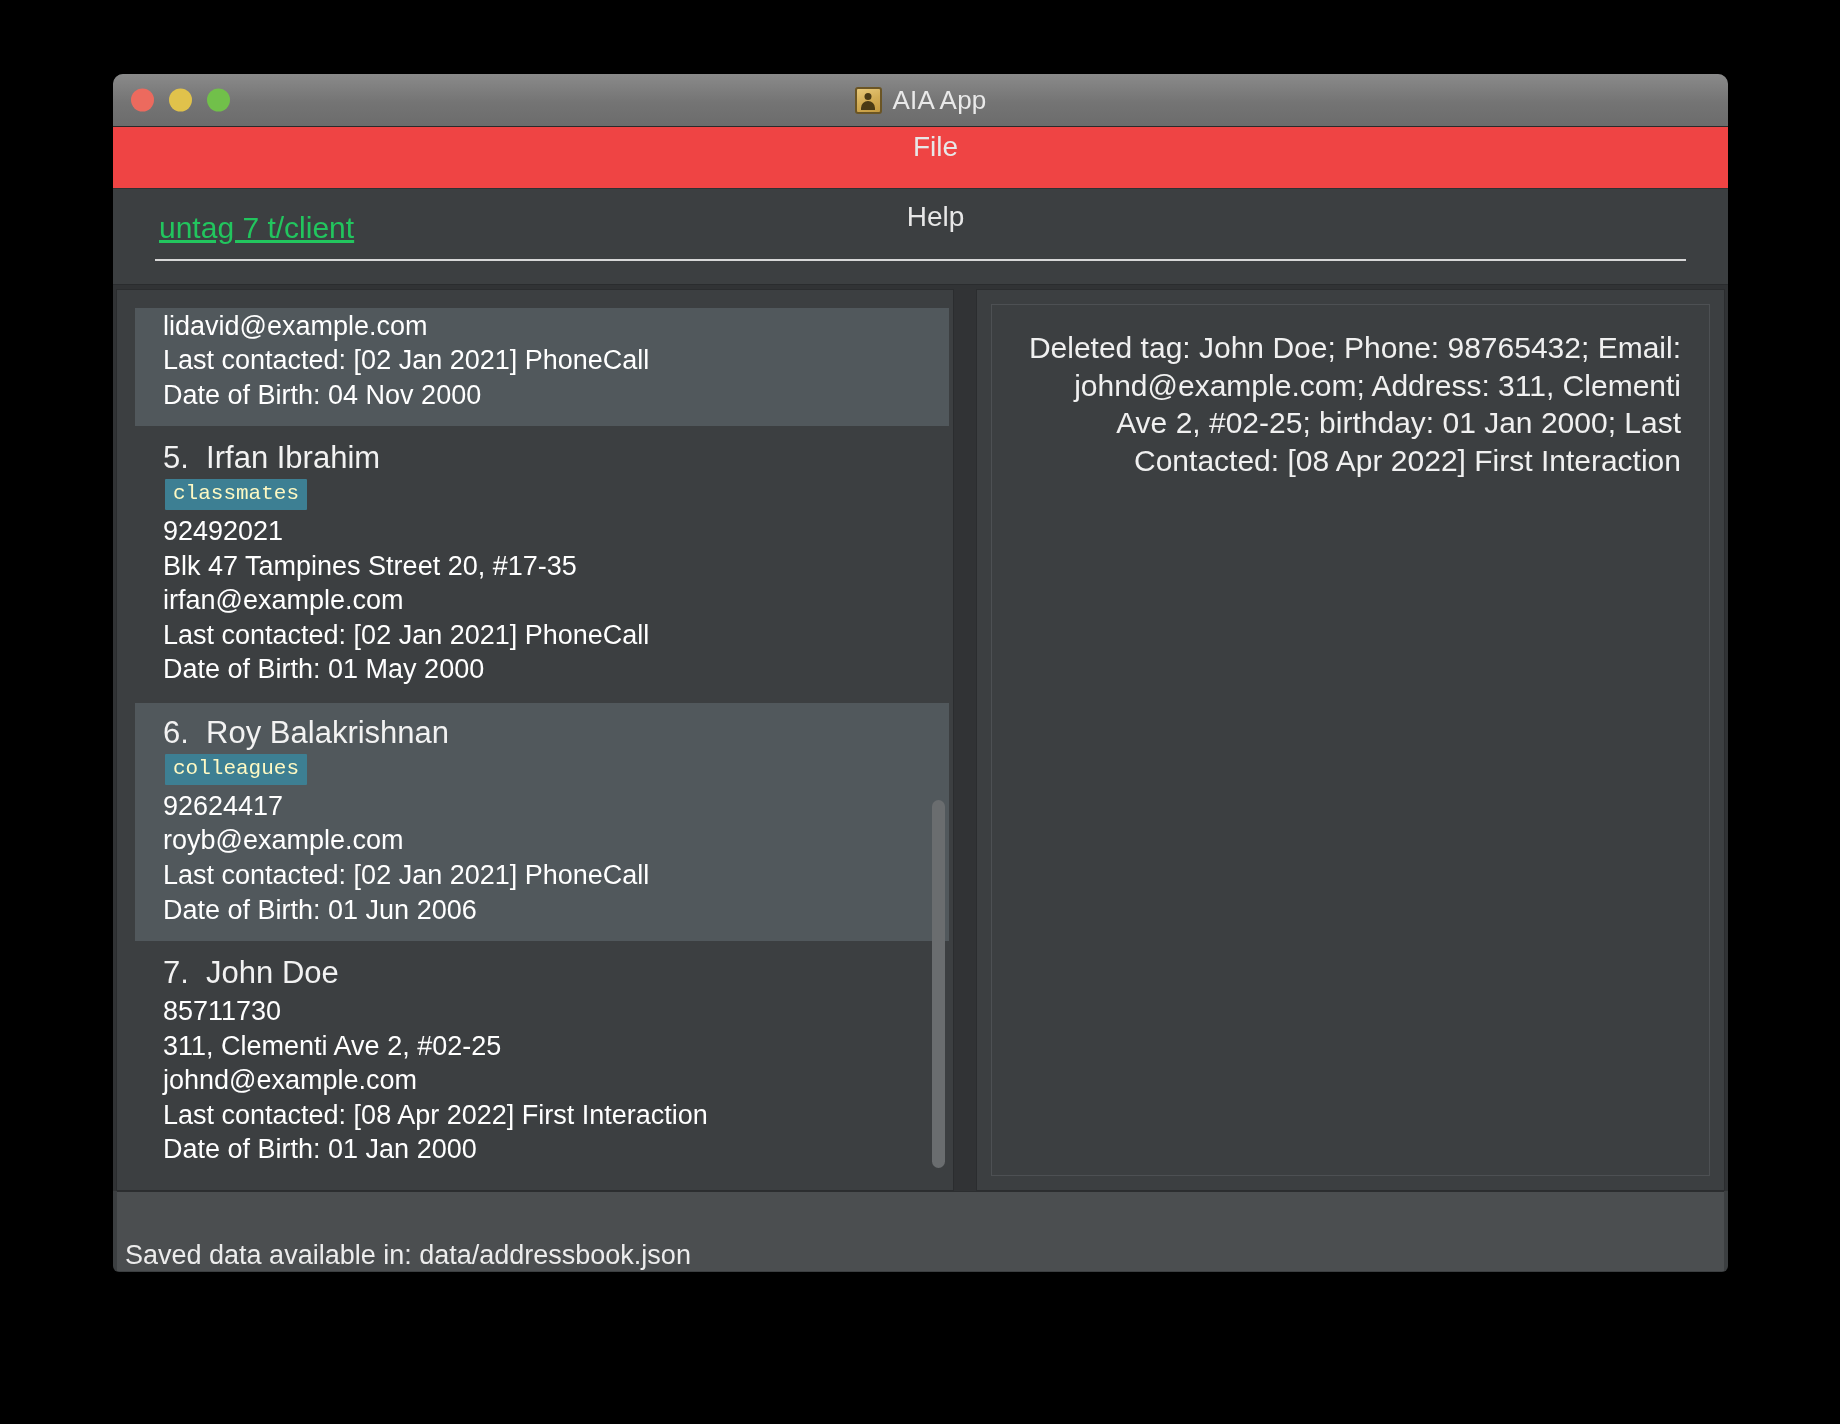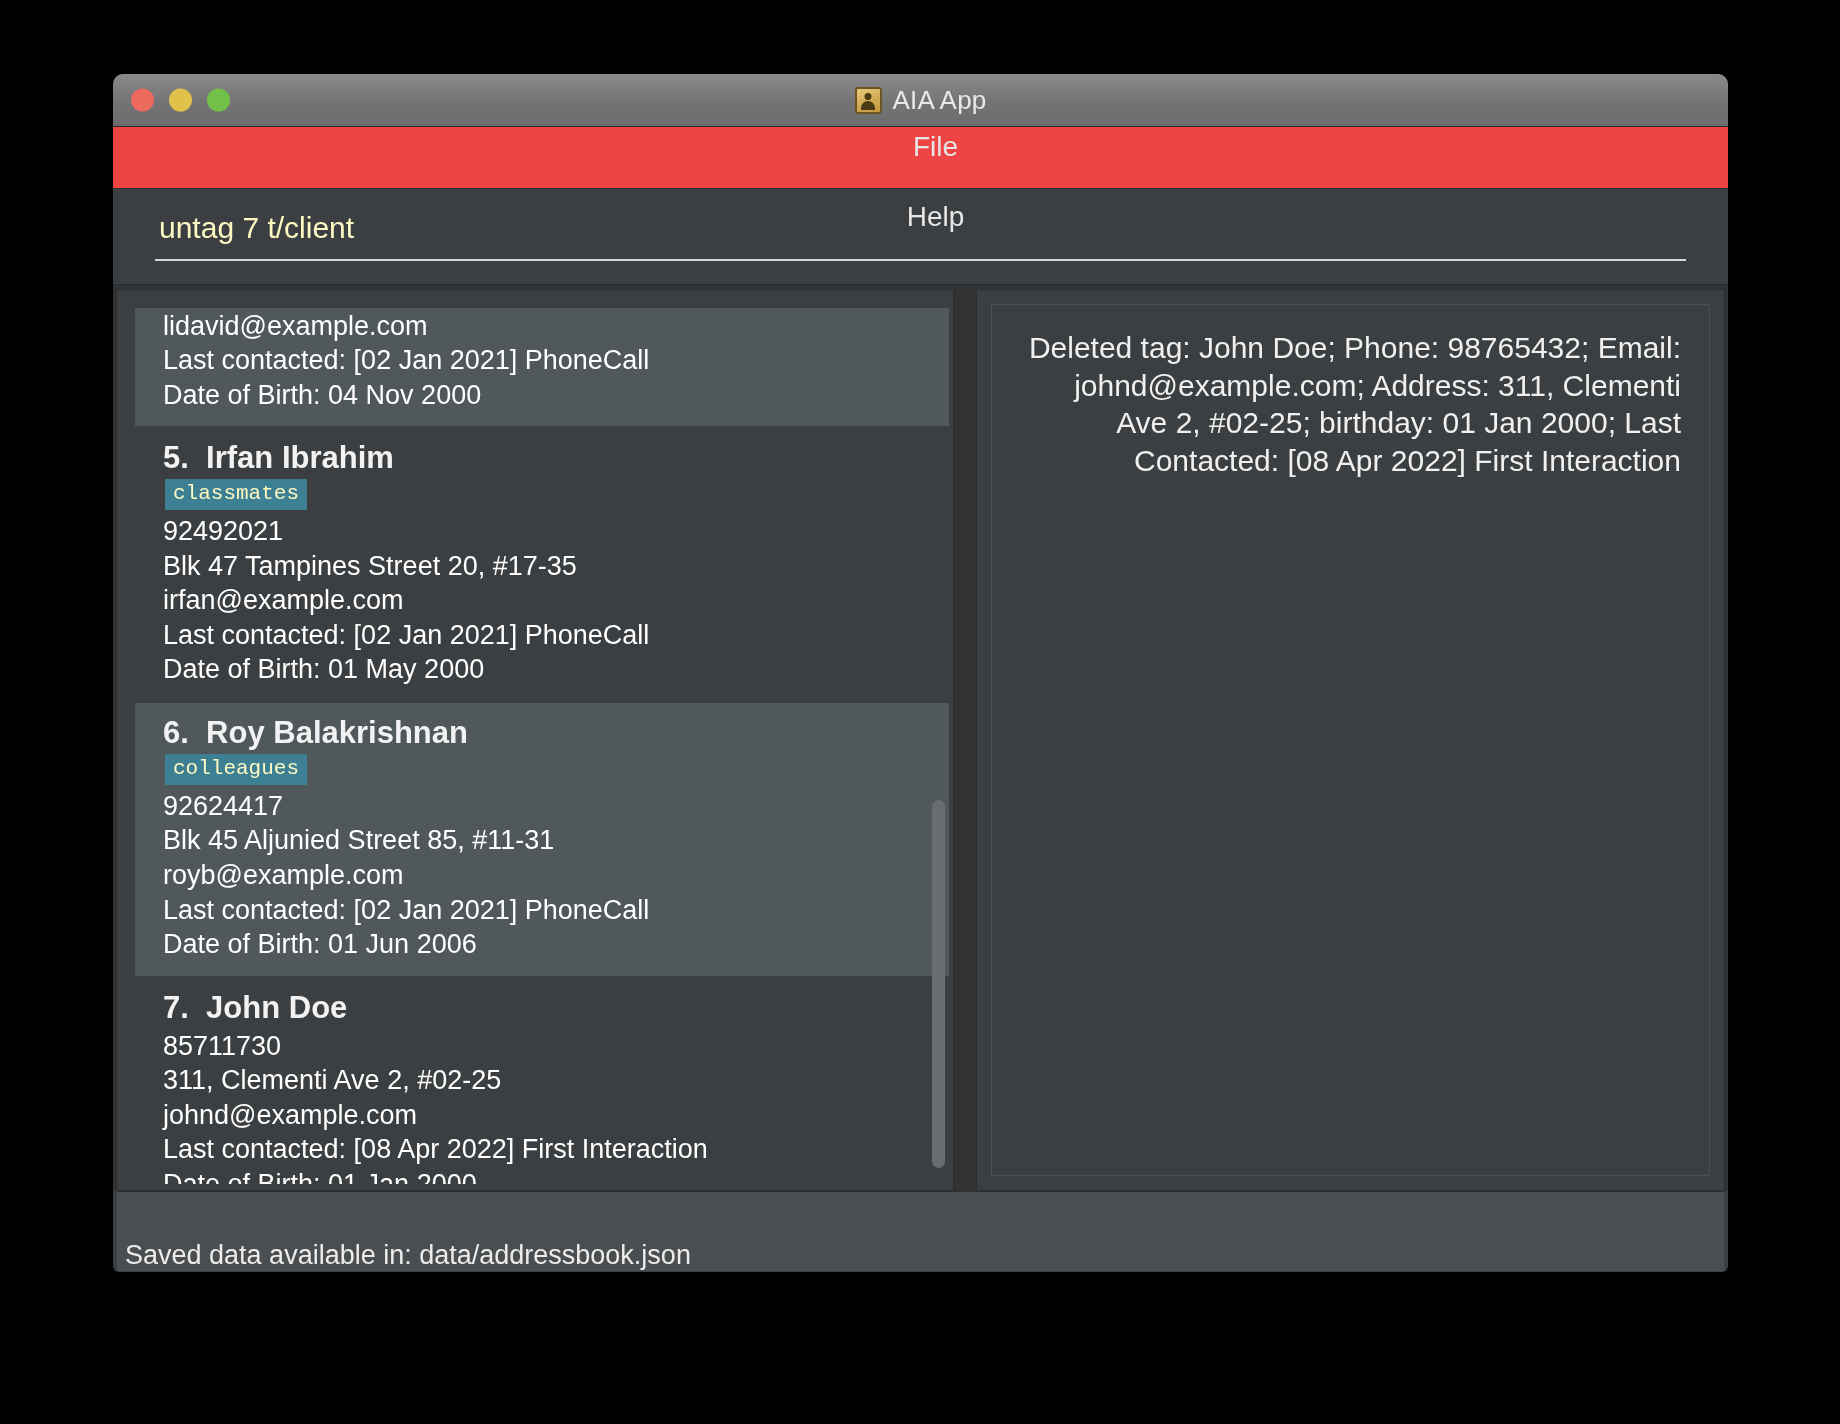--- a/index.html
+++ b/index.html
@@ -98,25 +98,26 @@
 
   
   .commandbox {
     height: 96px;
     background: #3c3f41;
     border-bottom: 1px solid #2a2c2e;
     padding: 22px 42px 0 42px;
   }
   .command-input {
     font-size: 30px;
-    color: #fef9c3;
+    color: #22c55e;
     padding-left: 4px;
     padding-bottom: 14px;
     border-bottom: 2px solid #d7d7d7;
     white-space: pre;
+    text-decoration: underline;
   }
 
   
   .body {
     height: 906px;
     background: #313335;
     display: flex;
     padding: 4px 3px 0 3px;
   }
   .left-pane {
@@ -161,21 +162,20 @@
   }
   .person-card.selected { background: #51585c; }
   .person-card.clipped-top {
     margin-top: -46px;
   }
   .person-name {
     font-size: 31px;
     color: #f2f2f2;
     margin-bottom: 3px;
     white-space: pre;
-    font-weight: bold;
   }
   .tag-row { margin: 3px 0 4px 2px; }
   .tag-badge {
     display: inline-block;
     background: #3d7f93;
     color: #fef9c3;
     font-size: 21px;
     padding: 3px 8px 5px 8px;
     border-radius: 1px;
     font-family: Liberation Mono, monospace;
@@ -267,21 +267,20 @@
           <div class="person-line">Last contacted: [02 Jan 2021] PhoneCall</div>
           <div class="person-line">Date of Birth: 01 May 2000</div>
         </div>
 
         <div class="person-card selected">
           <div class="person-name"><span>6.</span>&nbsp; <span>Roy Balakrishnan</span></div>
           <div class="tag-row">
             <span class="tag-badge">colleagues</span>
           </div>
           <div class="person-line">92624417</div>
-          <div class="person-line">Blk 45 Aljunied Street 85, #11-31</div>
           <div class="person-line">royb@example.com</div>
           <div class="person-line">Last contacted: [02 Jan 2021] PhoneCall</div>
           <div class="person-line">Date of Birth: 01 Jun 2006</div>
         </div>
 
         <div class="person-card">
           <div class="person-name"><span>7.</span>&nbsp; <span>John Doe</span></div>
           <div class="person-line">85711730</div>
           <div class="person-line">311, Clementi Ave 2, #02-25</div>
           <div class="person-line">johnd@example.com</div>

